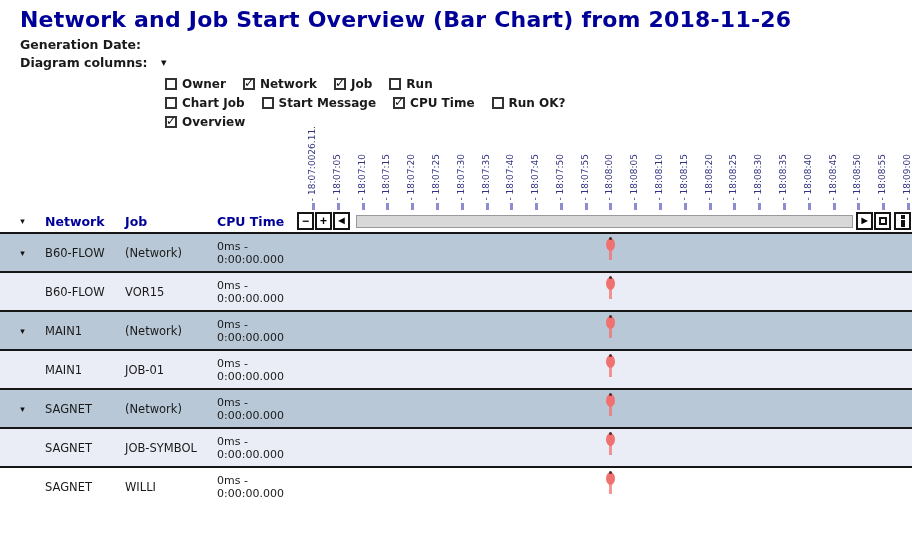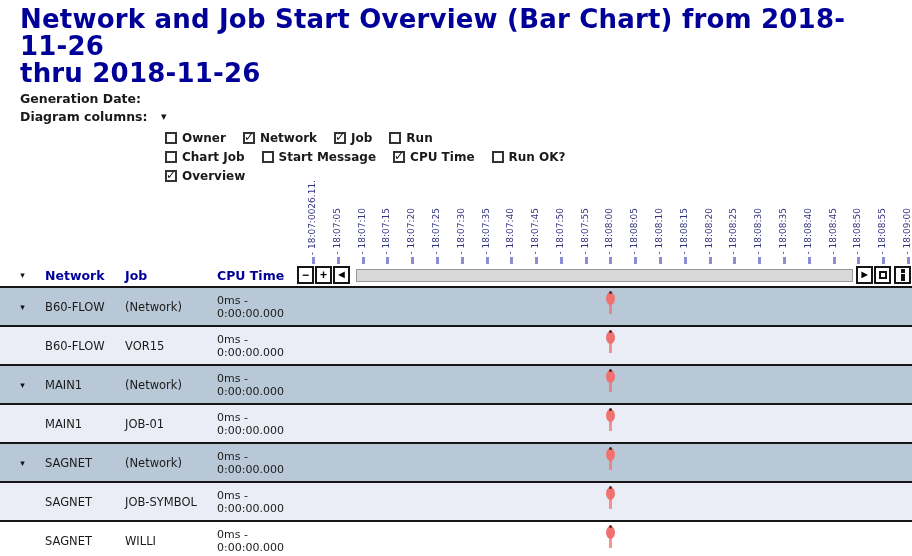--- a/index.html
+++ b/index.html
@@ -1,20 +1,20 @@
 <!DOCTYPE html>
 <html style="--accent: #000099; --tick-text: #333380; --tick-mark: #8c8cd0; --network-row: #b8c8d7; --job-row: #eaedf6; --marker: #f17170; --track: #d8d8d8;"><head>
 <meta charset="utf-8">
 <style>
   * { box-sizing: border-box; margin: 0; padding: 0; }
   html,body { background:#fff; }
   body { font-family:"DejaVu Sans","Liberation Sans",sans-serif; color:#1a1a1a; }
   .page { position:relative; width:912px; height:556px; overflow:hidden; background:#fff; }
 
-  .title { color:var(--accent,#000099); font-weight:bold; font-size:26px; line-height:27px;
+  .title { color:var(--accent,#000099); font-weight:bold; font-size:22px; line-height:27px;
            margin:6px 20px 2px 20px; letter-spacing:0.2px; }
 
   .meta-row { margin-left:20px; font-size:12.5px; font-weight:bold; height:18px; display:flex; align-items:center; }
   .meta-label { display:inline-block; width:135px; }
   .meta-value { font-weight:600; }
   .dd-arrow { font-size:11px; color:#111; margin-left:6px; cursor:pointer; }
 
   .cb-panel { margin:3px 0 0 165px;text-align:right; }
   .cb-row { display:flex; gap:17px; height:19px; align-items:center; }
   .cb-item { display:inline-flex; align-items:center; font-size:12px; font-weight:bold; cursor:pointer; }
@@ -53,21 +53,21 @@
   .marker { position:absolute; top:4px; width:9px; height:13px; border-radius:50%;
             background:var(--marker,#f17170); cursor:pointer; }
   .marker::before { content:""; position:absolute; top:-1px; left:3px; width:3px; height:3px; border-radius:50%; background:#4c2b2b; }
   .marker::after  { content:""; position:absolute; top:12px; left:3px; width:3px; height:10px; background:var(--marker,#f17170); opacity:.75; }
 </style>
 </head>
 <body>
 
 <div class="page">
 
-  <h1 class="title"><span>Network and Job Start Overview (Bar Chart) from 2018-11-26</span><br><span>thru 2018-11-26</span></h1>
+  <h1 class="title"><span>Network and Job Start Overview (Bar Chart) from 2018-11-26</span><br></h1>
 
   <div class="meta-row">
     <span class="meta-label">Generation Date:</span>
   </div>
 
   <div class="meta-row">
     <span class="meta-label">Diagram columns:</span>
     <span class="dd-arrow">▾</span>
   </div>
 

